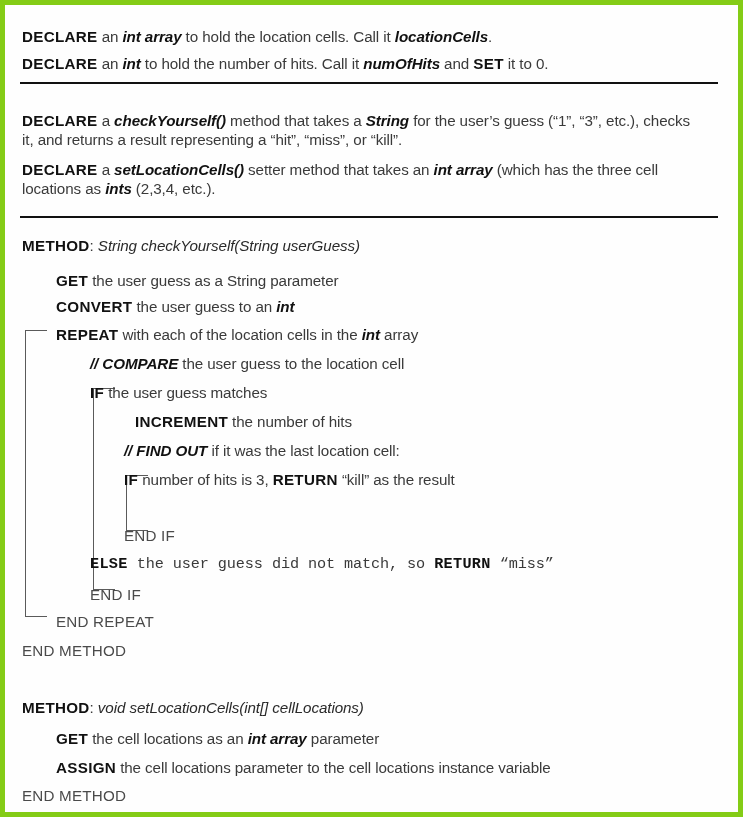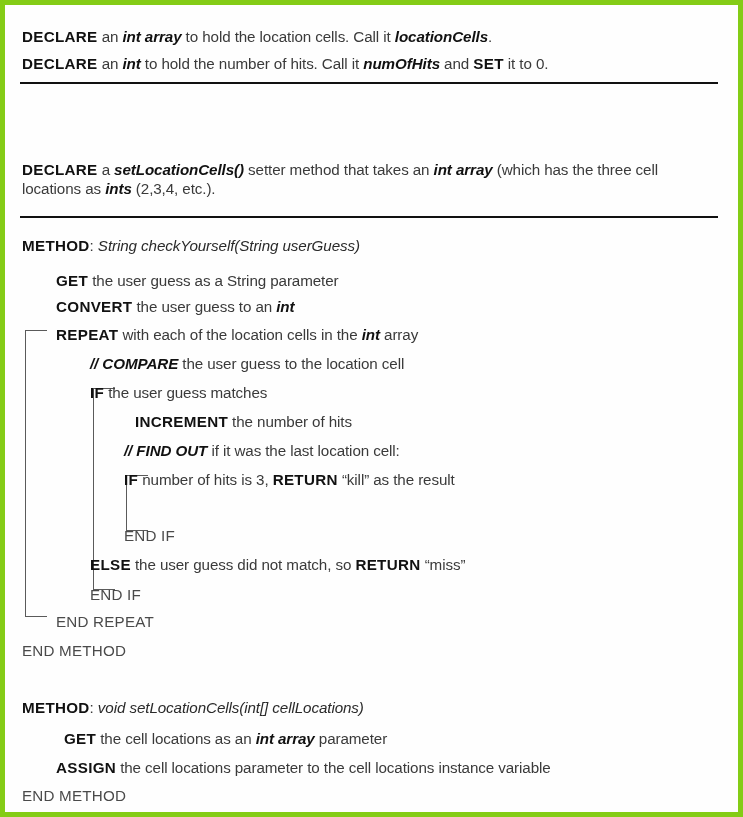--- a/index.html
+++ b/index.html
@@ -83,33 +83,34 @@
 
 <div id="page">
   <div class="pseudocode" id="pseudocode-root">
       <div class="rule" style="top: 77px;"></div>
       <div class="rule" style="top: 211px;"></div>
       <div class="bracket" style="left: 20px; top: 325px; width: 22px; height: 287px;"></div>
       <div class="bracket" style="left: 88px; top: 383px; width: 22px; height: 202px;"></div>
       <div class="bracket" style="left: 121px; top: 470px; width: 22px; height: 56px;"></div>
       <div class="line" style="left: 17px; top: 22px;"><span class="kw">DECLARE</span><span class="plain"> an </span><span class="kwit">int array</span><span class="plain"> to hold the location cells. Call it </span><span class="kwit">locationCells</span><span class="plain">.</span></div>
       <div class="line" style="left: 17px; top: 49px;"><span class="kw">DECLARE</span><span class="plain"> an </span><span class="kwit">int</span><span class="plain"> to hold the number of hits. Call it </span><span class="kwit">numOfHits</span><span class="plain"> and </span><span class="kw">SET</span><span class="plain"> it to 0.</span></div>
+      <div class="line wrapped" style="left: 17px; top: 106px;"><span class="kw">DECLARE</span><span class="plain"> a </span><span class="kwit">checkYourself()</span><span class="plain"> method that takes a </span><span class="kwit">String</span><span class="plain"> for the user’s guess (“1”, “3”, etc.), checks it, and returns a result representing a “hit”, “miss”, or “kill”.</span></div>
       <div class="line wrapped" style="left: 17px; top: 155px;"><span class="kw">DECLARE</span><span class="plain"> a </span><span class="kwit">setLocationCells()</span><span class="plain"> setter method that takes an </span><span class="kwit">int array</span><span class="plain"> (which has the three cell locations as </span><span class="kwit">ints</span><span class="plain"> (2,3,4, etc.).</span></div>
       <div class="line" style="left: 17px; top: 231px;"><span class="kw">METHOD</span><span class="plain">: </span><span class="it">String checkYourself(String userGuess)</span></div>
       <div class="line" style="left: 51px; top: 266px;"><span class="kw">GET</span><span class="plain"> the user guess as a String parameter</span></div>
       <div class="line" style="left: 51px; top: 292px;"><span class="kw">CONVERT</span><span class="plain"> the user guess to an </span><span class="kwit">int</span></div>
       <div class="line" style="left: 51px; top: 320px;"><span class="kw">REPEAT</span><span class="plain"> with each of the location cells in the </span><span class="kwit">int</span><span class="plain"> array</span></div>
       <div class="line" style="left: 85px; top: 378px;"><span class="kw">IF</span><span class="plain"> the user guess matches</span></div>
       <div class="line" style="left: 85px; top: 349px;"><span class="kwit">// COMPARE</span><span class="plain"> the user guess to the location cell</span></div>
       <div class="line" style="left: 119px; top: 407px; margin-left: 11px;"><span class="kw">INCREMENT</span><span class="plain"> the number of hits</span></div>
       <div class="line" style="left: 119px; top: 436px;"><span class="kwit">// FIND OUT</span><span class="plain"> if it was the last location cell:</span></div>
       <div class="line" style="left: 119px; top: 465px; text-align: right;"><span class="kw">IF</span><span class="plain"> number of hits is 3, </span><span class="kw">RETURN</span><span class="plain"> “kill” as the result</span></div>
       <div class="line" style="left: 119px; top: 521px;"><span class="endkw">END IF</span></div>
-      <div class="line" style="left: 85px; top: 550px;"><span class="kw">ELSE</span><span class="plain"> the user guess did not match, so </span><span class="kw">RETURN</span><span class="plain"> “miss”</span></div>
+      <div class="line" style="left: 85px; top: 550px; font-family: Liberation Mono, monospace;"><span class="kw">ELSE</span><span class="plain"> the user guess did not match, so </span><span class="kw">RETURN</span><span class="plain"> “miss”</span></div>
       <div class="line" style="left: 85px; top: 580px;"><span class="endkw">END IF</span></div>
       <div class="line" style="left: 51px; top: 607px;"><span class="endkw">END REPEAT</span></div>
       <div class="line" style="left: 17px; top: 636px;"><span class="endkw">END METHOD</span></div>
       <div class="line" style="left: 17px; top: 693px;"><span class="kw">METHOD</span><span class="plain">: </span><span class="it">void setLocationCells(int[] cellLocations)</span></div>
-      <div class="line" style="left: 59px; top: 724px;"><span class="kw">GET</span><span class="plain"> the cell locations as an </span><span class="kwit">int array</span><span class="plain"> parameter</span></div>
+      <div class="line" style="left: 51px; top: 724px;"><span class="kw">GET</span><span class="plain"> the cell locations as an </span><span class="kwit">int array</span><span class="plain"> parameter</span></div>
       <div class="line" style="left: 51px; top: 753px;"><span class="kw">ASSIGN</span><span class="plain"> the cell locations parameter to the cell locations instance variable</span></div>
       <div class="line" style="left: 17px; top: 781px;"><span class="endkw">END METHOD</span></div>
     </div>
 </div>
 
 </body></html>

